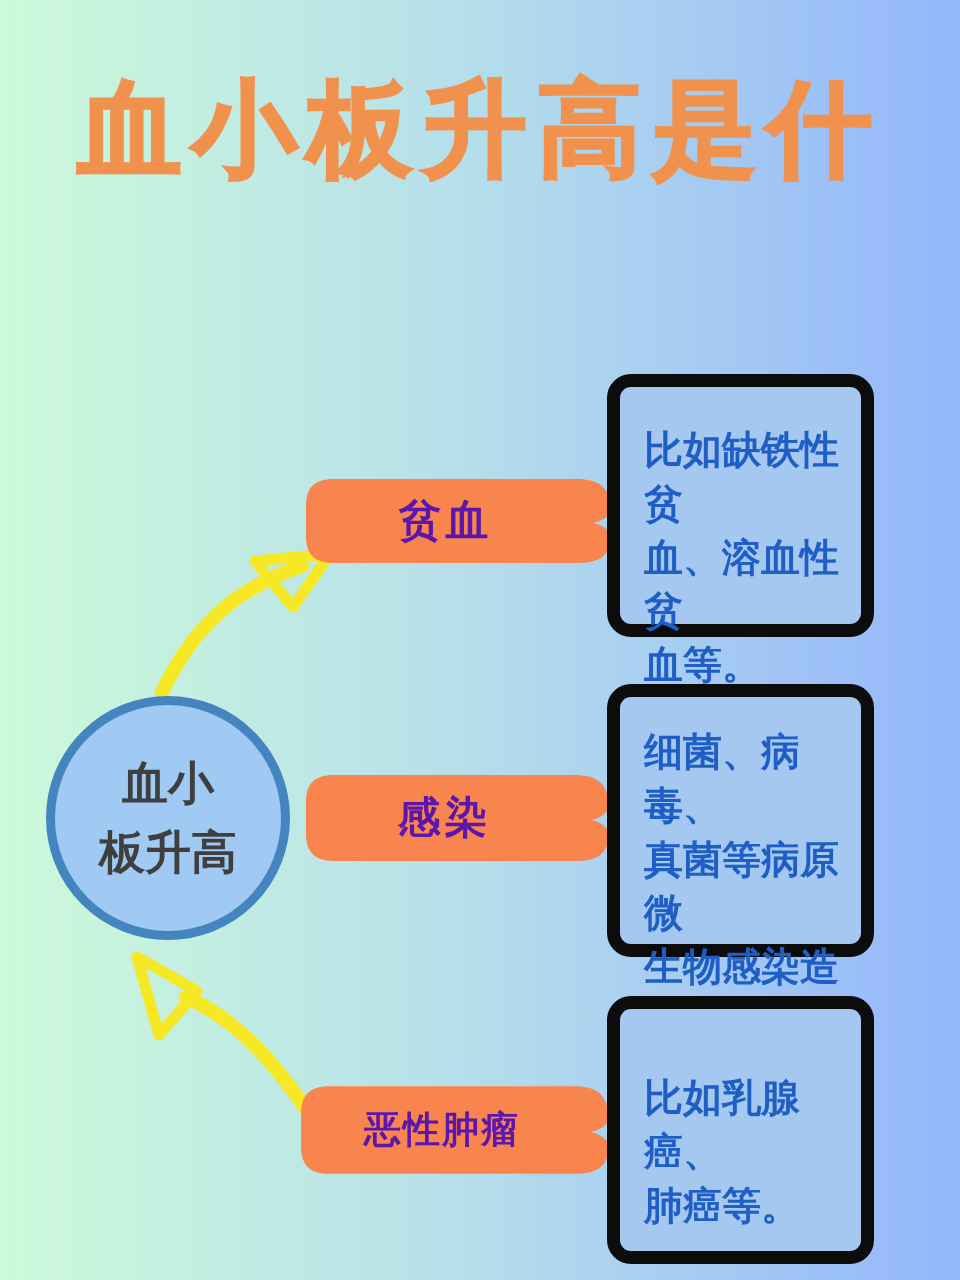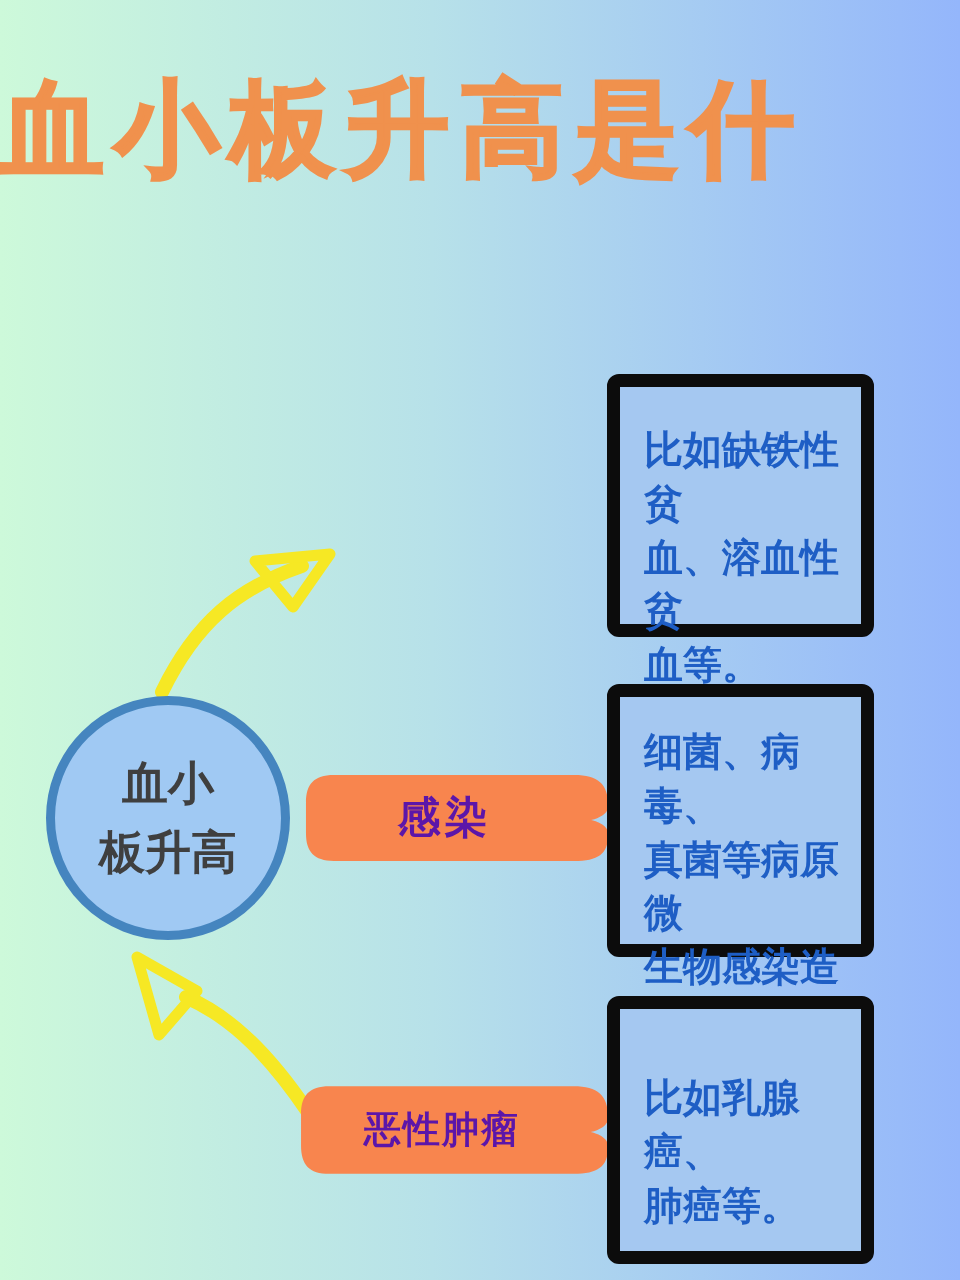--- a/index.html
+++ b/index.html
@@ -2,21 +2,21 @@
 <html style="--bg_left: #cdf9da; --bg_mid: #b7e1e9; --bg_right: #94b6fb; --title_orange: #f0914d; --banner_orange: #f8854e; --label_purple: #5c16a9; --box_fill: #a5c8f1; --box_border: #0c0c0c; --box_text: #1e5ec5; --circle_fill: #a0c9f3; --circle_border: #4585bf; --circle_text: #3f3f3f; --arrow_yellow: #f6e824;"><head>
 <meta charset="utf-8">
 <style>
   html,body{margin:0;padding:0;}
   body{font-family:"DejaVu Sans","Liberation Sans",sans-serif;}
   .canvas{
     position:relative;width:960px;height:1280px;overflow:hidden;
     background:linear-gradient(90deg,var(--bg_left) 0%,var(--bg_mid) 45%,var(--bg_right) 100%);
   }
   .title{
-    position:absolute;top:72px;left:0;width:960px;text-align:left;
+    position:absolute;top:72px;left:0;width:960px;text-align:center;
     color:var(--title_orange);font-weight:900;font-size:104px;line-height:1.1;
     letter-spacing:11px;-webkit-text-stroke:3px var(--title_orange);
   }
   .circle{
     position:absolute;left:46px;top:696px;width:244px;height:244px;border-radius:50%;
     background:var(--circle_fill);border:9px solid var(--circle_border);
     box-sizing:border-box;display:flex;align-items:center;justify-content:center;
   }
   .circle .label{
     color:var(--circle_text);font-weight:bold;font-size:46px;line-height:1.5;
@@ -29,21 +29,21 @@
     position:absolute;left:0;top:0;width:92%;height:100%;
     display:flex;align-items:center;justify-content:center;
     color:var(--label_purple);font-weight:bold;font-size:43px;letter-spacing:4px;
   }
   .banner1{left:302px;top:476px;width:312px;height:90px;}
   .banner2{left:302px;top:772px;width:310px;height:92px;text-align:center;}
   .banner3{left:297px;top:1083px;width:315px;height:94px;}
   .banner3 .label{font-size:37px;letter-spacing:2px;}
   .descbox{
     position:absolute;left:607px;width:267px;box-sizing:border-box;
-    background:var(--box_fill);border:13px solid var(--box_border);border-radius:12px;
+    background:var(--box_fill);border:13px solid var(--box_border);border-radius:24px;
     color:var(--box_text);font-weight:bold;font-size:39px;line-height:1.38;
     white-space:pre-line;padding:36px 8px 10px 24px;
   }
   .descbox1{top:374px;height:263px;}
   .descbox2{top:684px;height:273px;padding-top:28px;}
   .descbox3{top:996px;height:268px;padding-top:62px;}
   .arrows{position:absolute;left:0;top:0;width:960px;height:1280px;pointer-events:none;}
   .arrows path{stroke:var(--arrow_yellow);fill:none;stroke-linecap:round;stroke-linejoin:round;}
   .arrows .shaft{stroke-width:14px;}
   .arrows .head{stroke-width:11px;}
@@ -66,20 +66,26 @@
       <path class="shaft" d="M308,1112 C262,1044 224,1014 186,997"></path>
       <path class="head" d="M137,957 L159,1035 L197,991 Z"></path>
     </g>
   </svg>
 
   <div class="circle">
     <div class="label">血小
 板升高</div>
   </div>
 
+  <div class="banner banner1">
+    <svg viewBox="0 0 312 90" preserveAspectRatio="none">
+      <path d="M32,3 L274,3 C298,3 308,12 308,32 L308,34 C308,42 296,46 291,47 C296,48 308,52 308,60 L308,62 C308,80 298,87 274,87 L32,87 C12,87 4,78 4,60 L4,30 C4,12 12,3 32,3 Z"></path>
+    </svg>
+    <div class="label">贫血</div>
+  </div>
 
   <div class="banner banner2">
     <svg viewBox="0 0 312 90" preserveAspectRatio="none">
       <path d="M32,3 L274,3 C298,3 308,12 308,32 L308,34 C308,42 296,46 291,47 C296,48 308,52 308,60 L308,62 C308,80 298,87 274,87 L32,87 C12,87 4,78 4,60 L4,30 C4,12 12,3 32,3 Z"></path>
     </svg>
     <div class="label">感染</div>
   </div>
 
   <div class="banner banner3">
     <svg viewBox="0 0 312 90" preserveAspectRatio="none">

